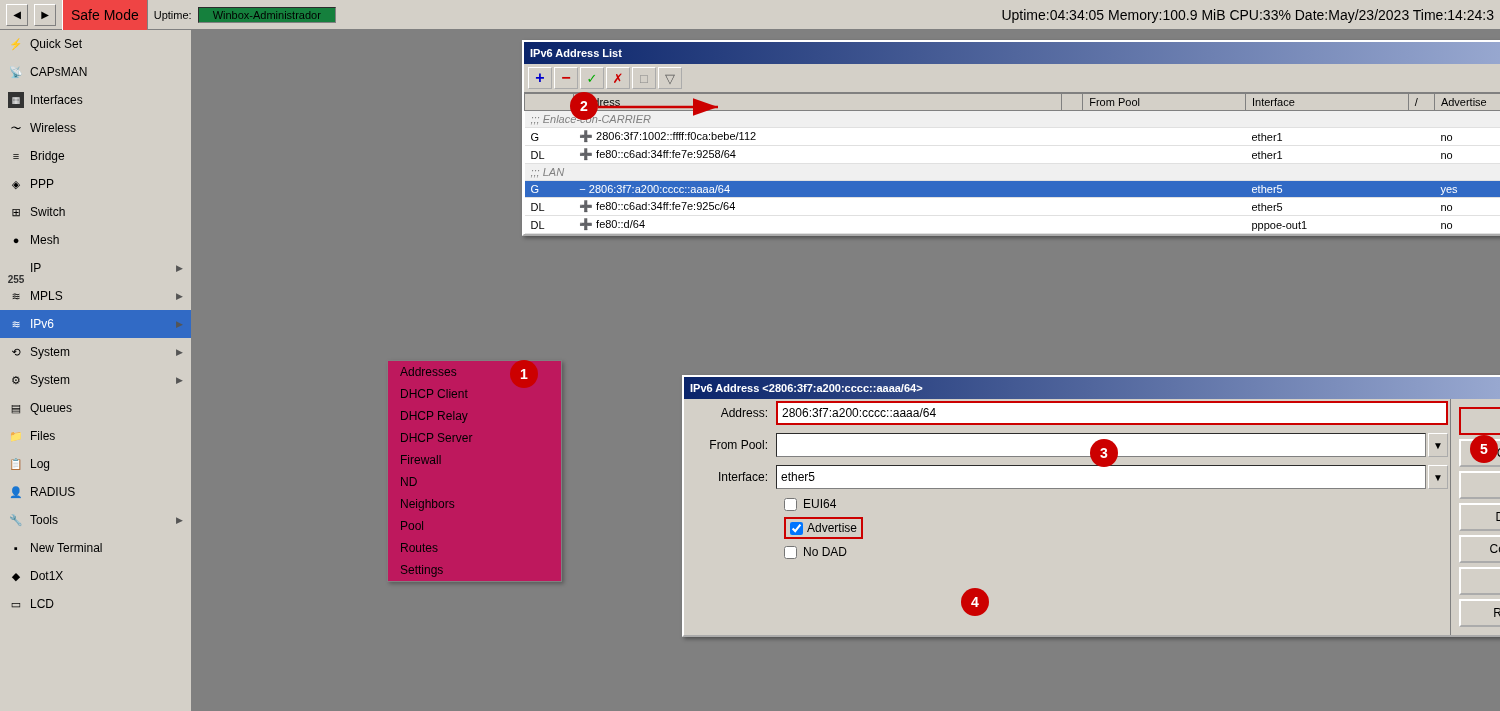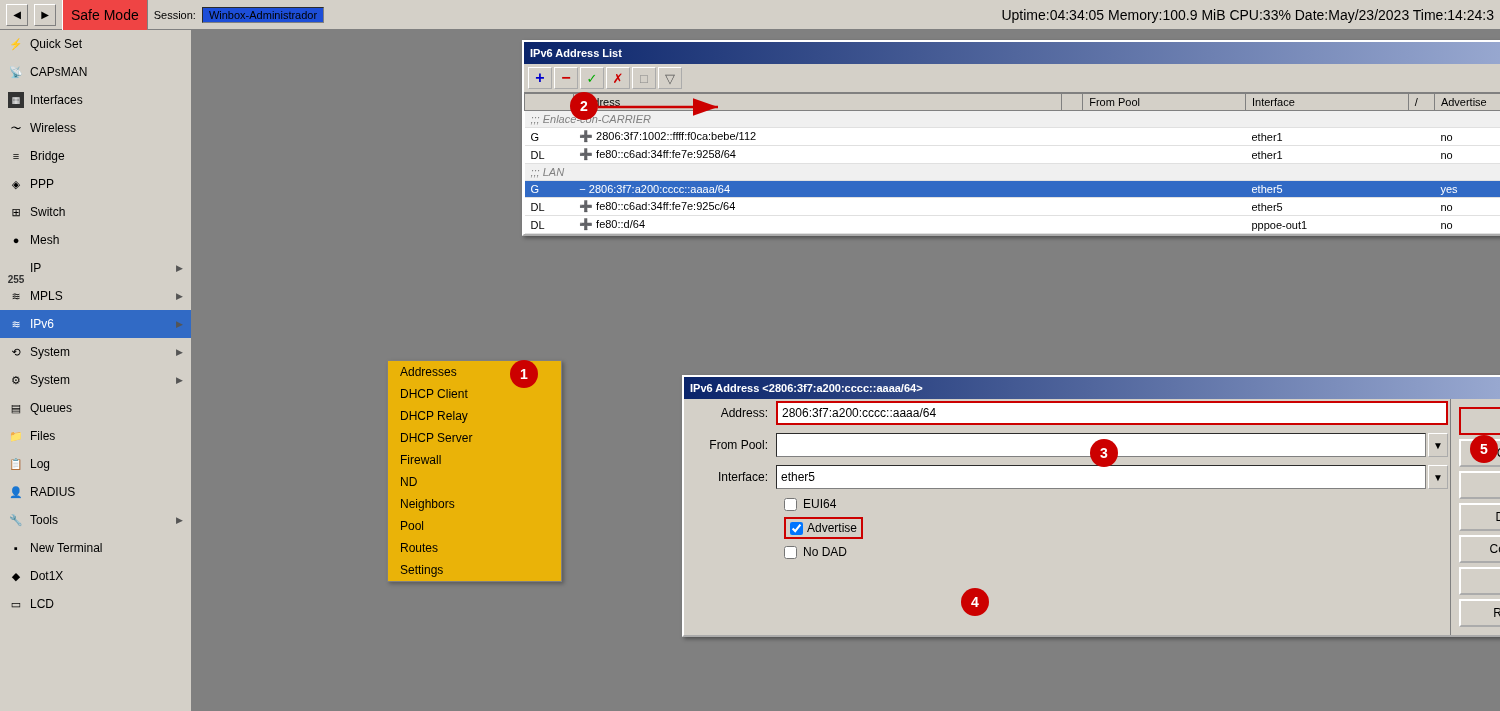--- a/index.html
+++ b/index.html
@@ -43,23 +43,23 @@
       border-left-color: #fff;
       padding: 10px 8px;
       cursor: pointer;
       font-size: 14px;
     }
     .session-label {
       font-size: 11px;
       color: #000;
     }
     .session-value {
-      background: #1d4ed8;
+      background: #15803d;
       border: 1px inset #808080;
-      padding: 1px 6px;
+      padding: 1px 14px;
       font-size: 11px;
     }
     .status-bar-top {
       margin-left: auto;
       font-size: 14px;
       color: #000;
     }
 
     
     .main-layout {
@@ -334,21 +334,21 @@
       align-items: center;
       gap: 4px;
     }
 
     
     .context-menu {
       position: absolute;
       top: 330px;
       left: 195px;
       width: 175px;
-      background: #eab308;
+      background: #be185d;
       border: 1px solid #808080;
       box-shadow: 2px 2px 4px rgba(0,0,0,0.3);
       z-index: 100;
     }
     .context-menu-item {
       padding: 4px 12px;
       font-size: 12px;
       cursor: pointer;
     }
 
@@ -376,21 +376,21 @@
     .icon-interfaces { background: #333; color: #fff; padding: 1px; font-size: 9px; }
     .icon-ip { color: #333; font-weight: bold; font-size: 10px; margin-top: 22px; }
   </style>
 </head>
 <body>
 
 <div class="top-bar">
   <div class="nav-btn">◀</div>
   <div class="nav-btn">▶</div>
   <button class="safe-mode-btn">Safe Mode</button>
-  <span class="session-label">Session:</span>
+  <span class="session-label">Uptime:</span>
   <span class="session-value">Winbox-Administrador</span>
   <span class="status-bar-top">Uptime:04:34:05  Memory:100.9 MiB  CPU:33%  Date:May/23/2023  Time:14:24:3</span>
 </div>
 
 <div class="main-layout">
 
   <div class="sidebar">
     <div class="sidebar-item">
       <span class="sidebar-icon">⚡</span>
       <span class="sidebar-label">Quick Set</span>

